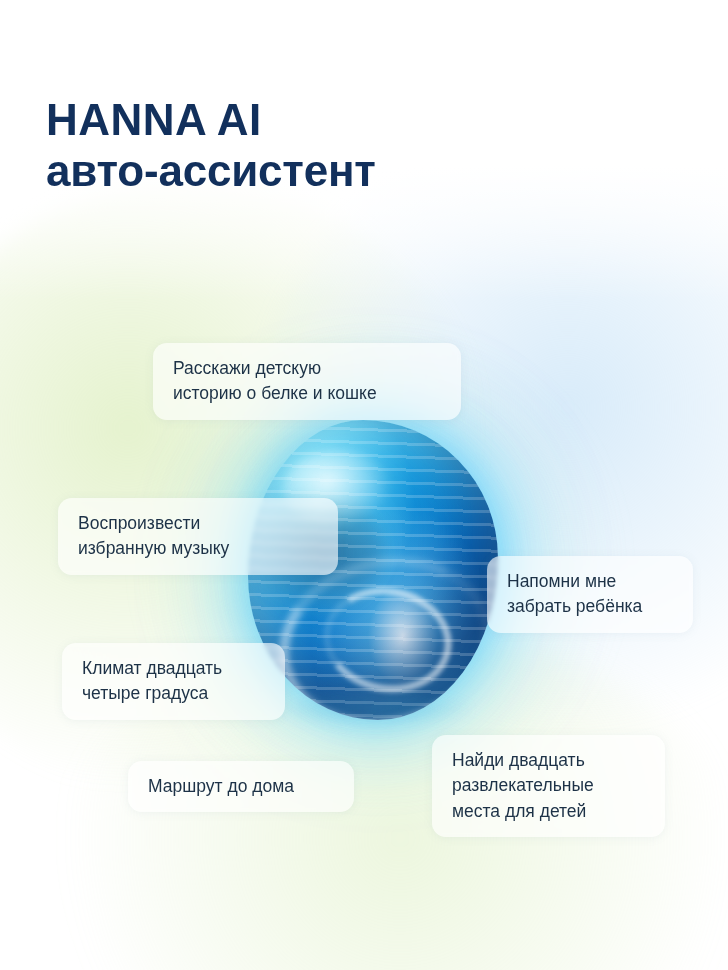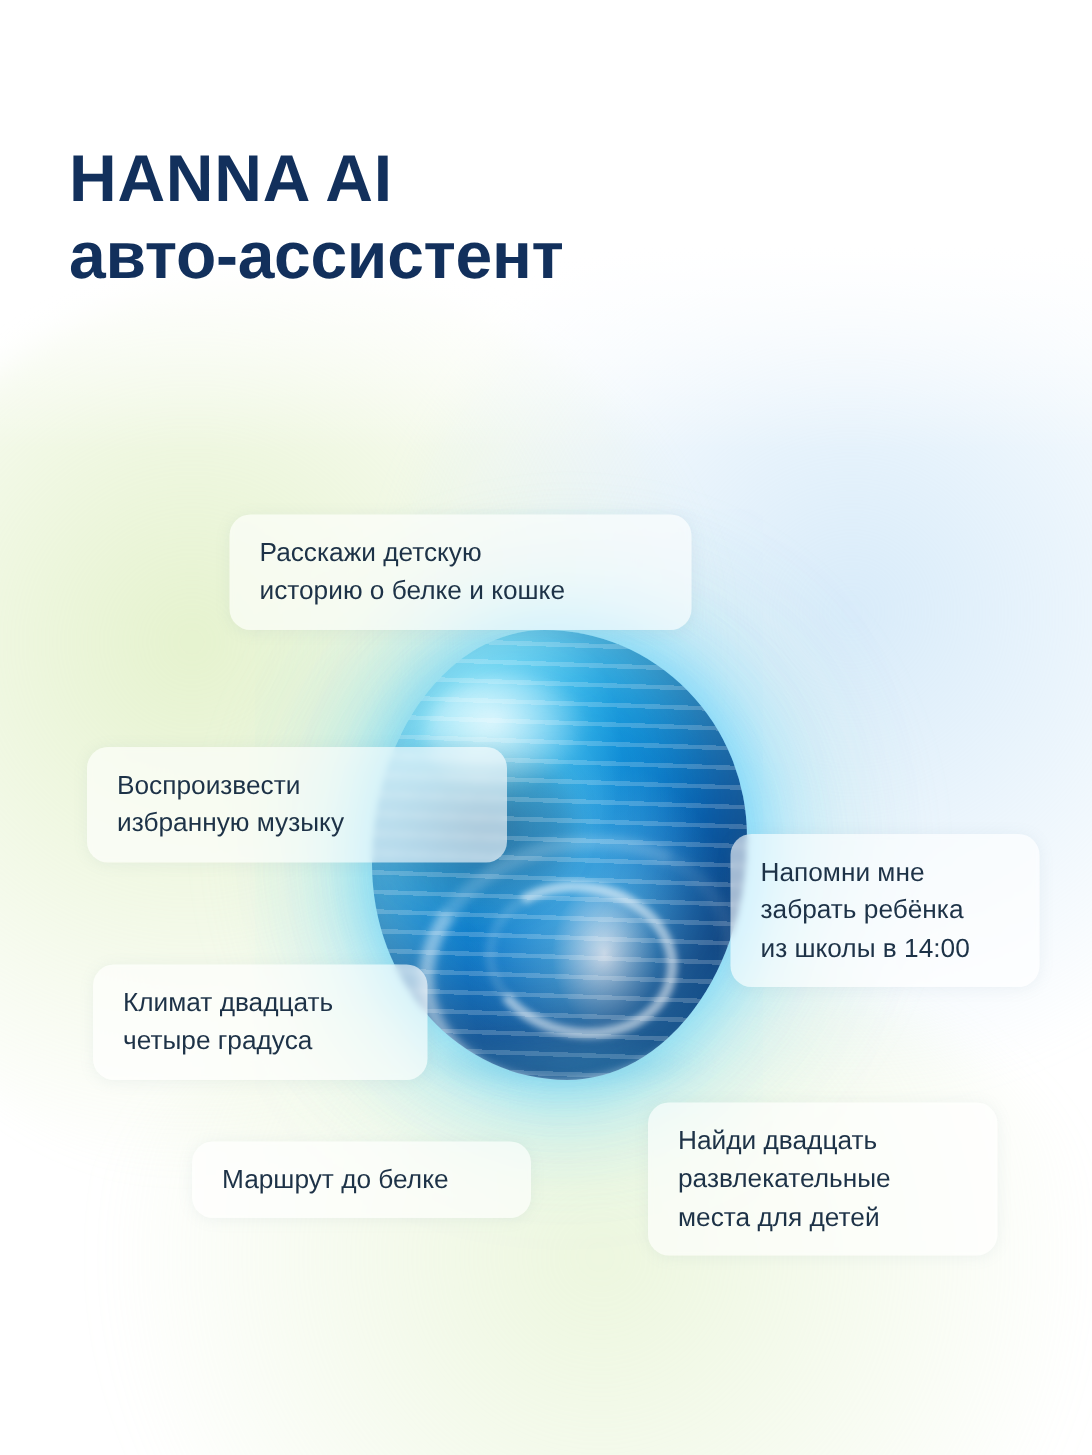--- a/index.html
+++ b/index.html
@@ -266,30 +266,29 @@
 
 
   <div class="bubble b-music">
     <span>Воспроизвести</span>
     <span>избранную музыку</span>
   </div>
 
   <div class="bubble b-remind">
     <span>Напомни мне</span>
     <span>забрать ребёнка</span>
-    <span>из школы в 14:00</span>
   </div>
 
   <div class="bubble b-climate">
     <span>Климат двадцать</span>
     <span>четыре градуса</span>
   </div>
 
   <div class="bubble b-route">
-    <span>Маршрут до белке</span>
+    <span>Маршрут до дома</span>
   </div>
 
   <div class="bubble b-places">
     <span>Найди двадцать</span>
     <span>развлекательные</span>
     <span>места для детей</span>
   </div>
 
 </div>
 

